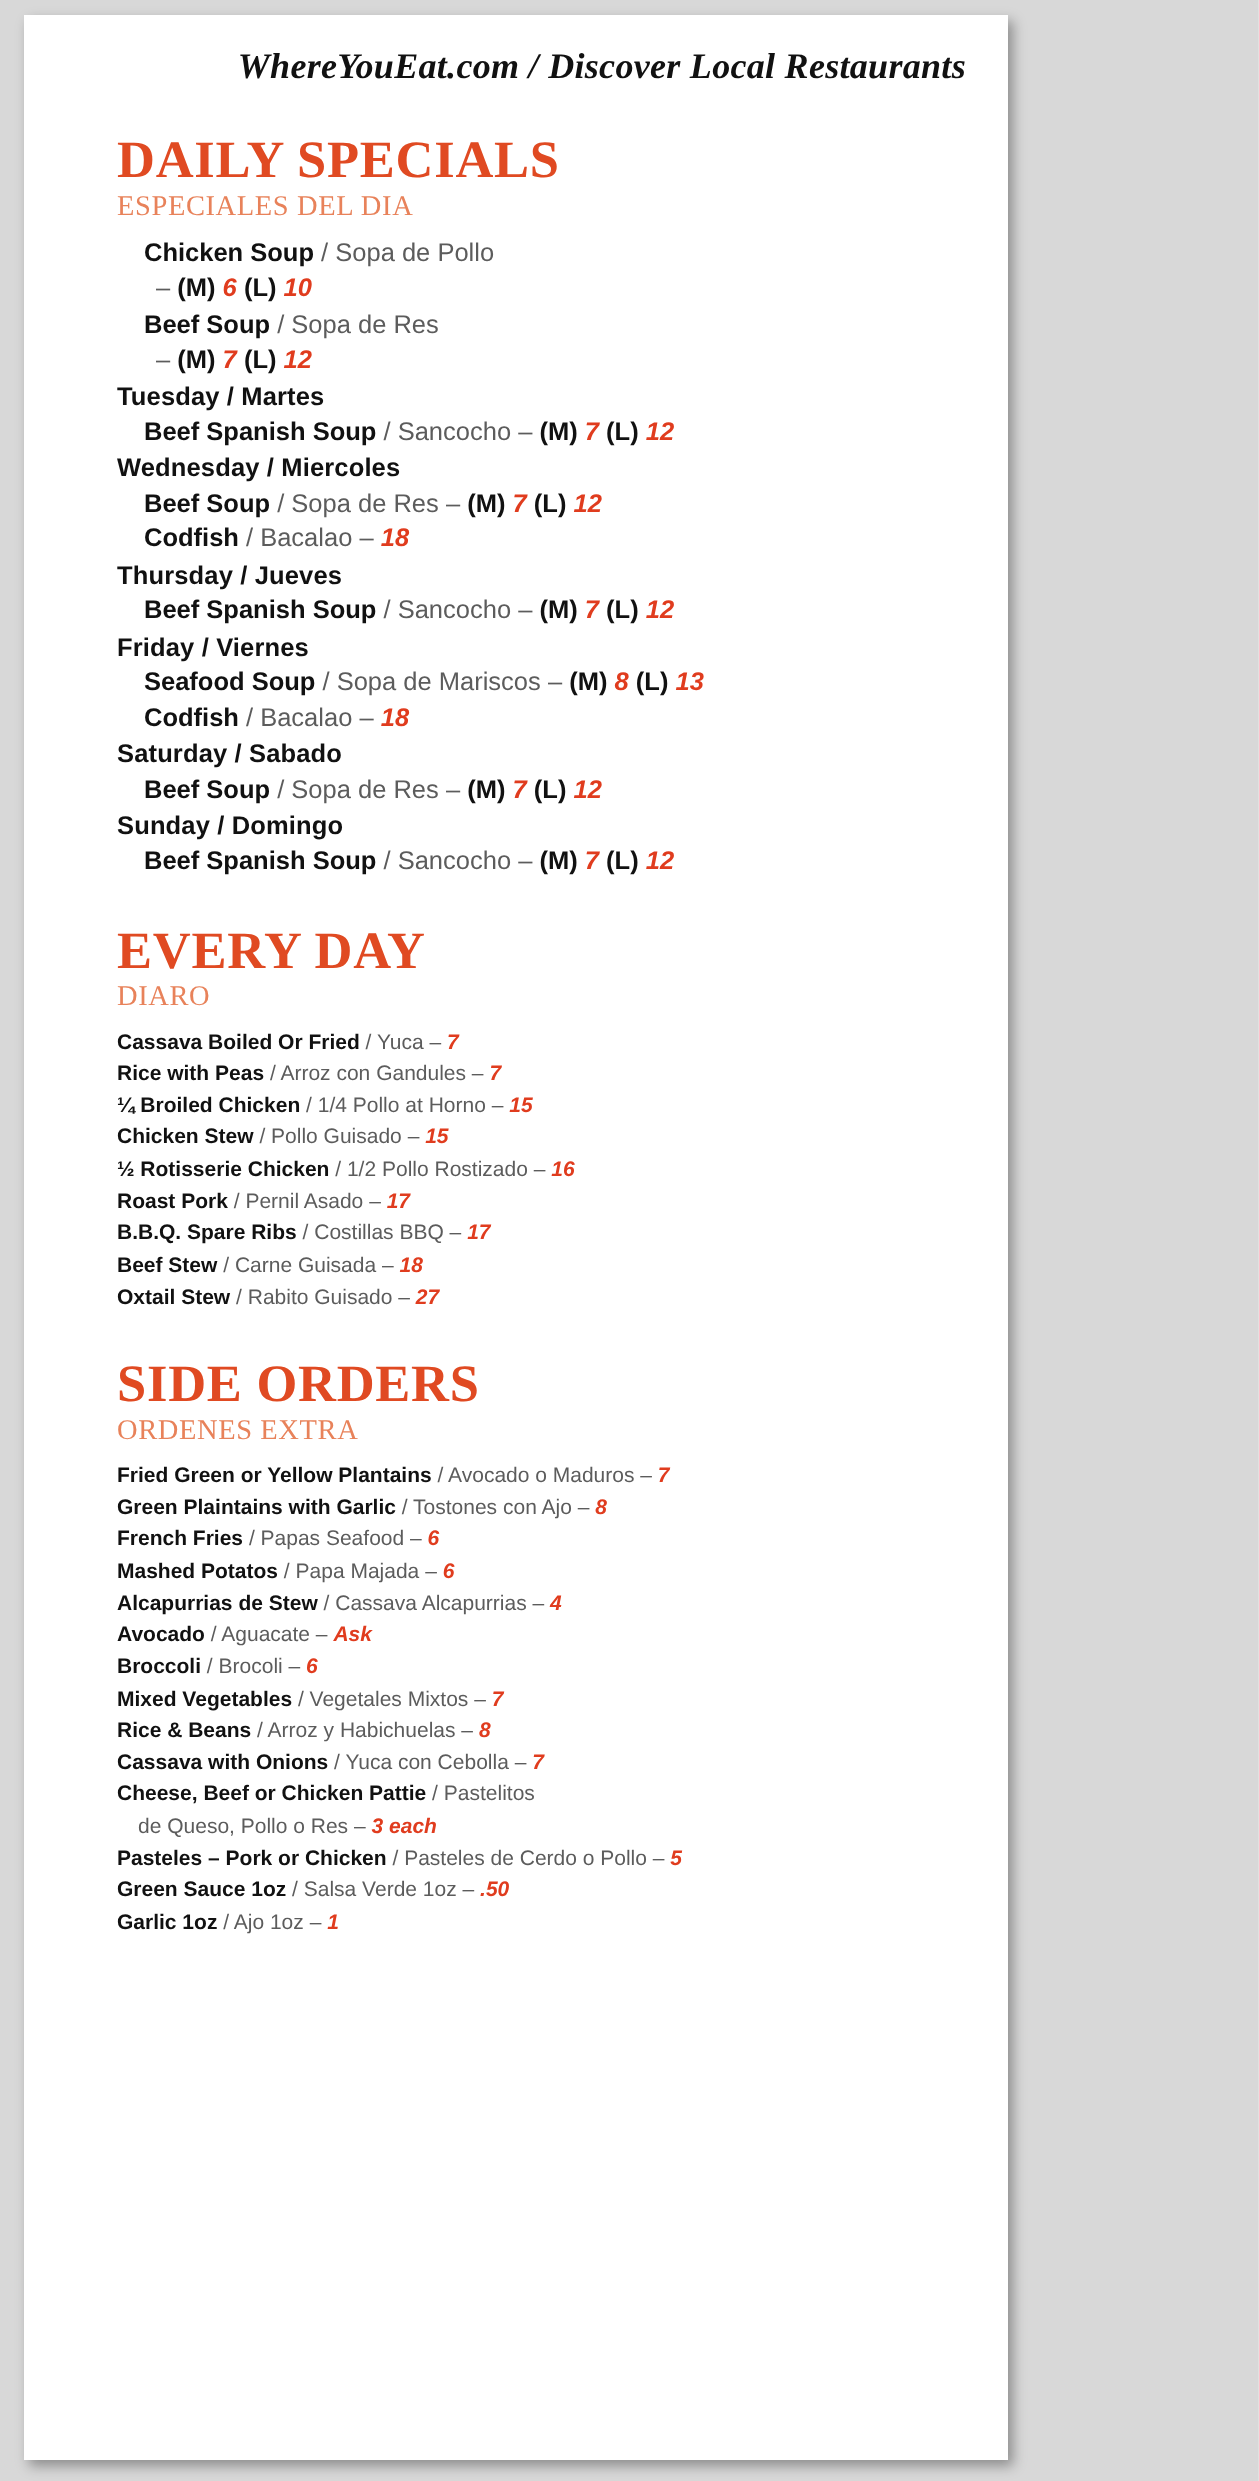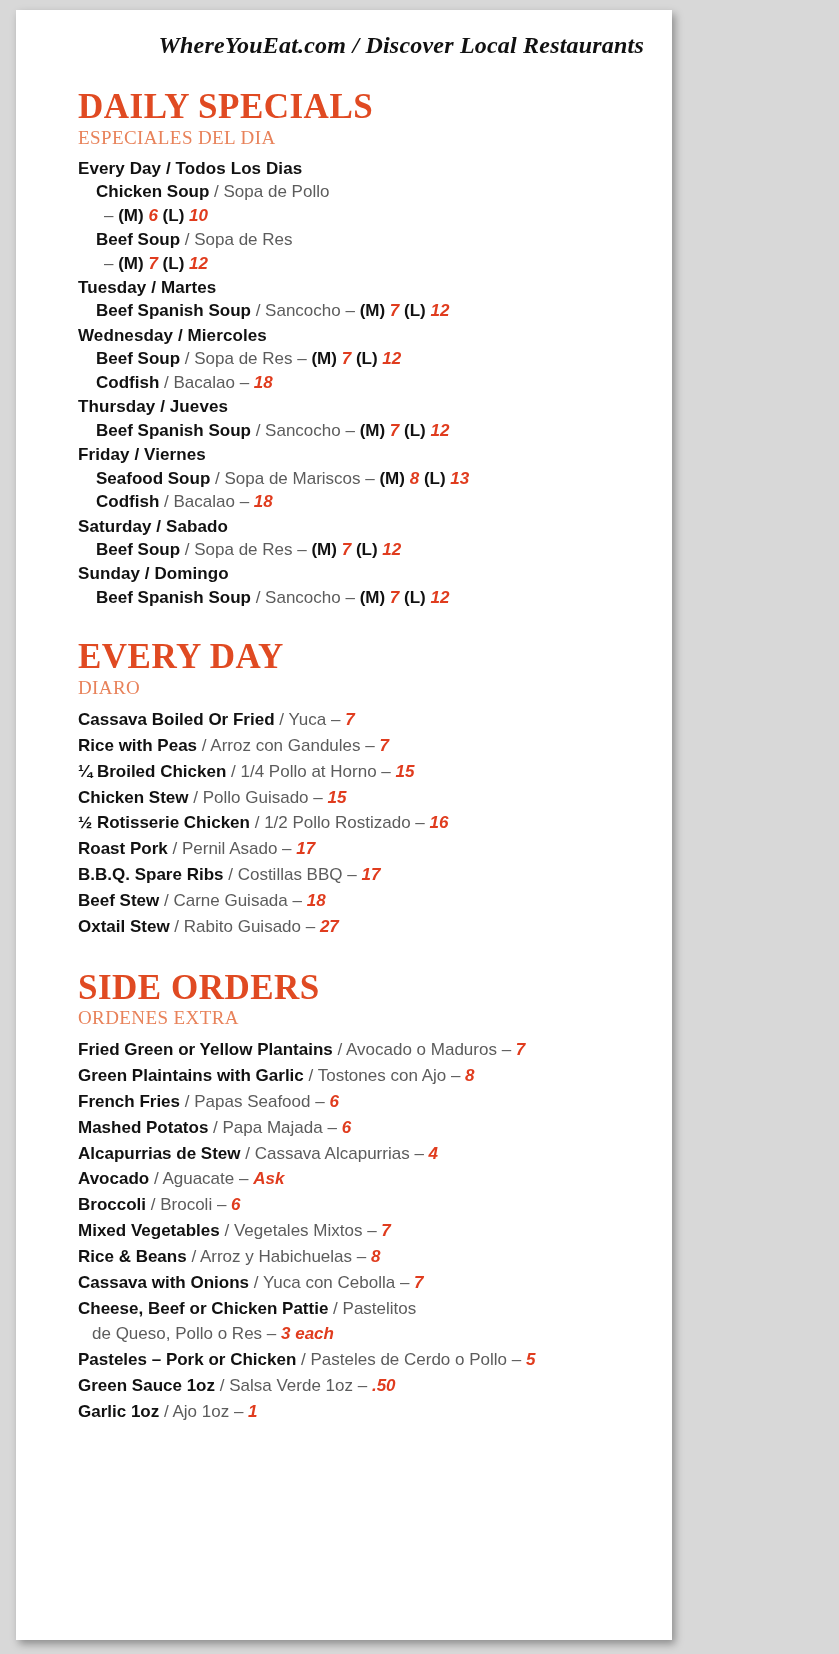--- a/index.html
+++ b/index.html
@@ -89,21 +89,21 @@
     font-weight: bold;
     color: #111;
   }
   .price {
     color: #e03c1e;
     font-weight: bold;
     font-style: italic;
   }
   .gap-top { margin-top: 30px; }
   .list-row {
-    font-size: 17px;
+    font-size: 14px;
     line-height: 1.52;
     color: #111;
     white-space: nowrap;
   }
   .list-row.two-line { white-space: normal; }
   .cont-line { padding-left: 14px; }
 </style>
 </head>
 <body>
 
@@ -111,21 +111,20 @@
 
   <div class="site-header">WhereYouEat.com / Discover Local Restaurants</div>
 
   <div class="content">
 
     <div class="section">
       <div class="section-title">DAILY SPECIALS</div>
       <div class="section-sub">ESPECIALES DEL DIA</div>
 
       <div class="day-block">
-        <div class="day-name">Every Day / Todos Los Dias</div>
         <div class="item-line indent1">
           <span class="en">Chicken Soup</span><span class="es"> / </span><span class="es">Sopa de Pollo</span>
         </div>
         <div class="item-line indent2">
           <span class="dash">– </span><span class="size">(M)</span>
           <span class="price">6</span>
           <span class="size">(L)</span>
           <span class="price">10</span>
         </div>
       </div>

